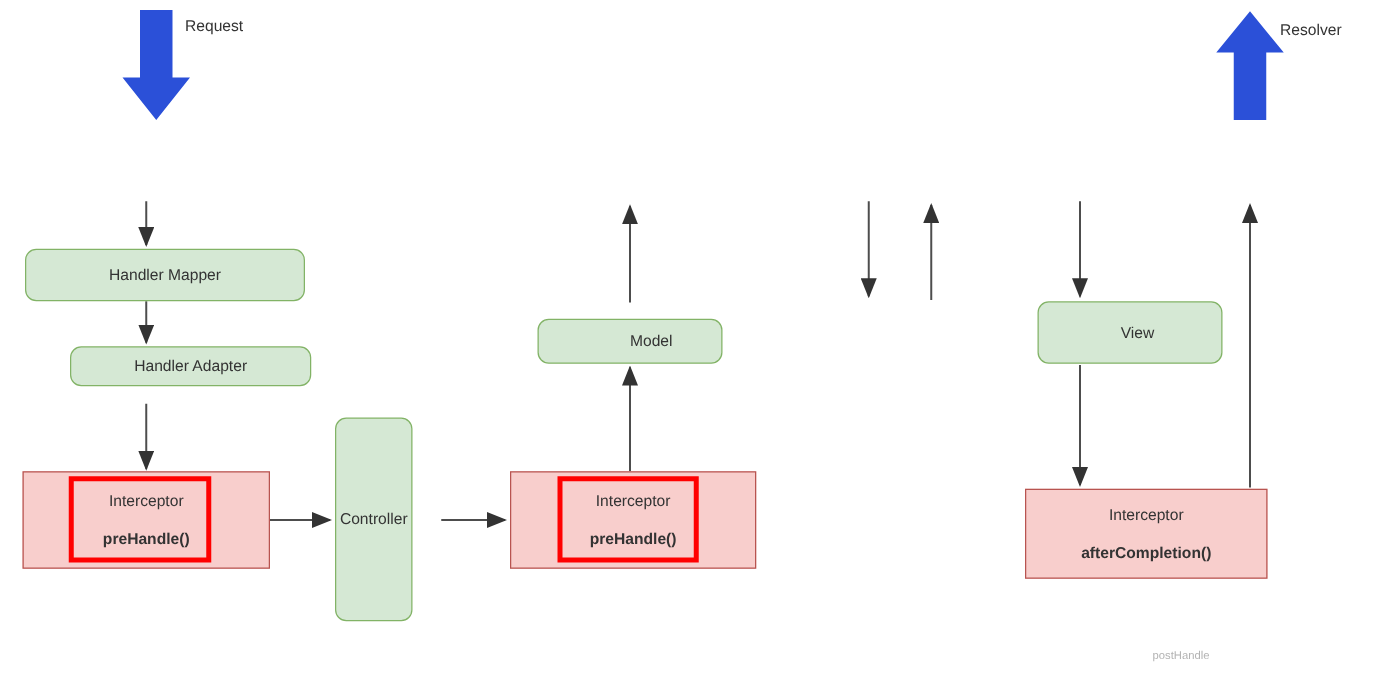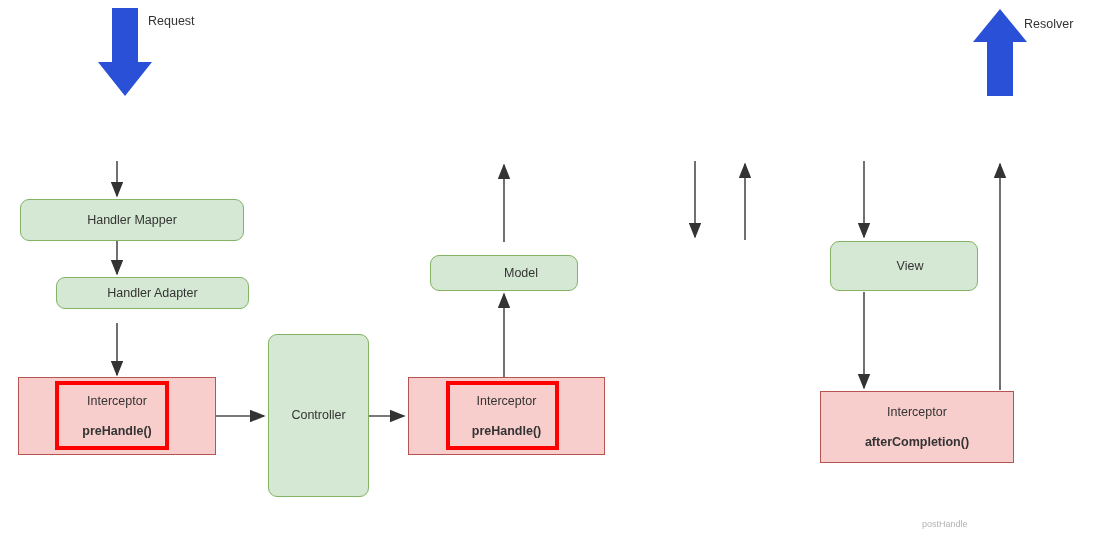--- a/index.html
+++ b/index.html
@@ -144,21 +144,21 @@
   <div class="node green" style="left:20px; top:277px; width:193px; height:32px;margin-left:36px;">
     <span class="line1">Handler Adapter</span>
   </div>
 
   <div class="node pink" style="left:18px; top:377px; width:198px; height:78px;">
     <span class="line1">Interceptor</span>
     <span class="line2">preHandle()</span>
   </div>
   <div class="redbox" style="left:55px; top:381px; width:114px; height:69px;"></div>
 
-  <div class="node green" style="left:268px; top:334px; width:101px; height:163px;">
+  <div class="node green" style="left:268px; top:334px; width:62px; height:163px;">
     <span class="line1">Controller</span>
   </div>
 
   <div class="node green" style="left:430px; top:255px; width:148px; height:36px;padding-left:34px;">
     <span class="line1">Model</span>
   </div>
 
   <div class="node pink" style="left:408px; top:377px; width:197px; height:78px;">
     <span class="line1">Interceptor</span>
     <span class="line2">preHandle()</span>

